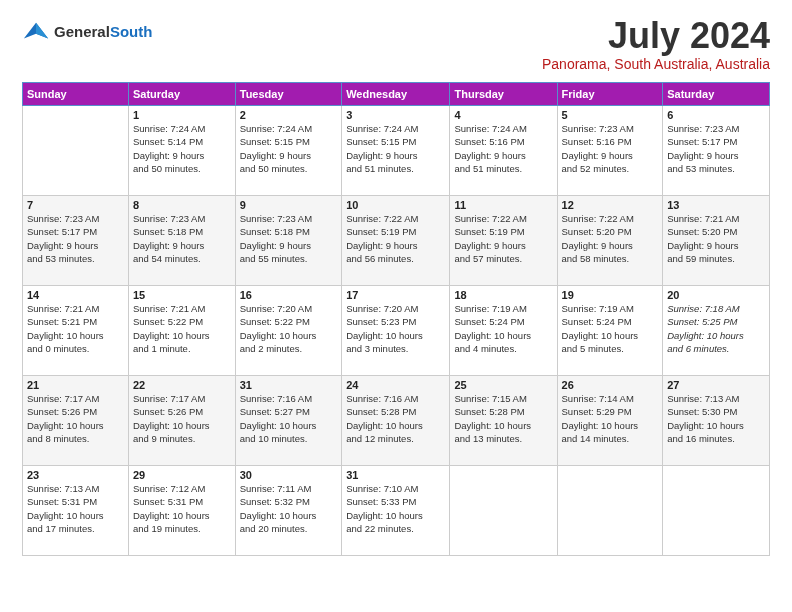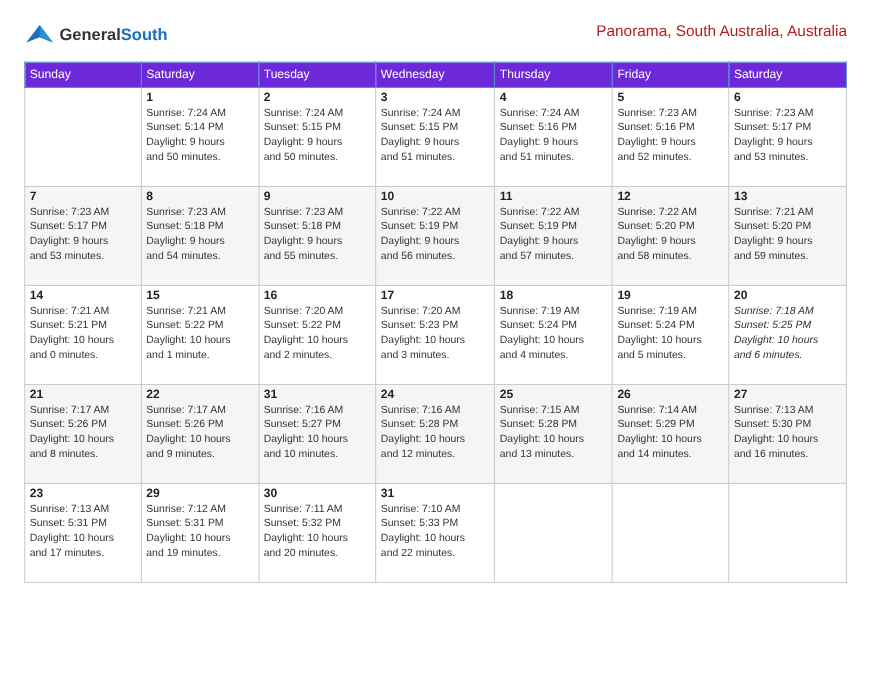--- a/index.html
+++ b/index.html
@@ -49,26 +49,26 @@
       font-size: 14px;
       color: #b91c1c;
       margin-top: 2px;
     }
     .calendar {
       width: 100%;
       border-collapse: collapse;
       font-size: 10px;
     }
     .calendar thead tr th {
-      background-color: #6d28d9;
+      background-color: #a21caf;
       color: #fff;
       padding: 5px 4px;
       text-align: left;
       font-size: 11px;
-      font-weight: normal;
+      font-weight: bold;
       border: 1px solid #5590cc;
     }
     .calendar tbody tr td {
       vertical-align: top;
       border: 1px solid #ccc;
       padding: 3px 4px;
       width: 113px;
       height: 90px;
       background: #fff;
     }
@@ -100,20 +100,21 @@
       <svg class="logo-bird" viewBox="0 0 30 30" xmlns="http://www.w3.org/2000/svg">
         <polygon points="15,5 28,22 15,17 2,22" fill="#1a6fbf"></polygon>
         <polygon points="15,5 28,22 15,17" fill="#2a90d4"></polygon>
       </svg>
       <div style="display:flex;flex-direction:row;">
         <span class="logo-text">General</span>
         <span class="logo-text" style="color:#1a6fbf;">South</span>
       </div>
     </div>
     <div class="title-section">
+      <div class="month-title">July 2024</div>
       <div class="location-title">Panorama, South Australia, Australia</div>
     </div>
   </div>
 
   <table class="calendar">
     <thead>
       <tr>
       <th>Sunday</th>
           <th>Saturday</th>
           <th>Tuesday</th>

